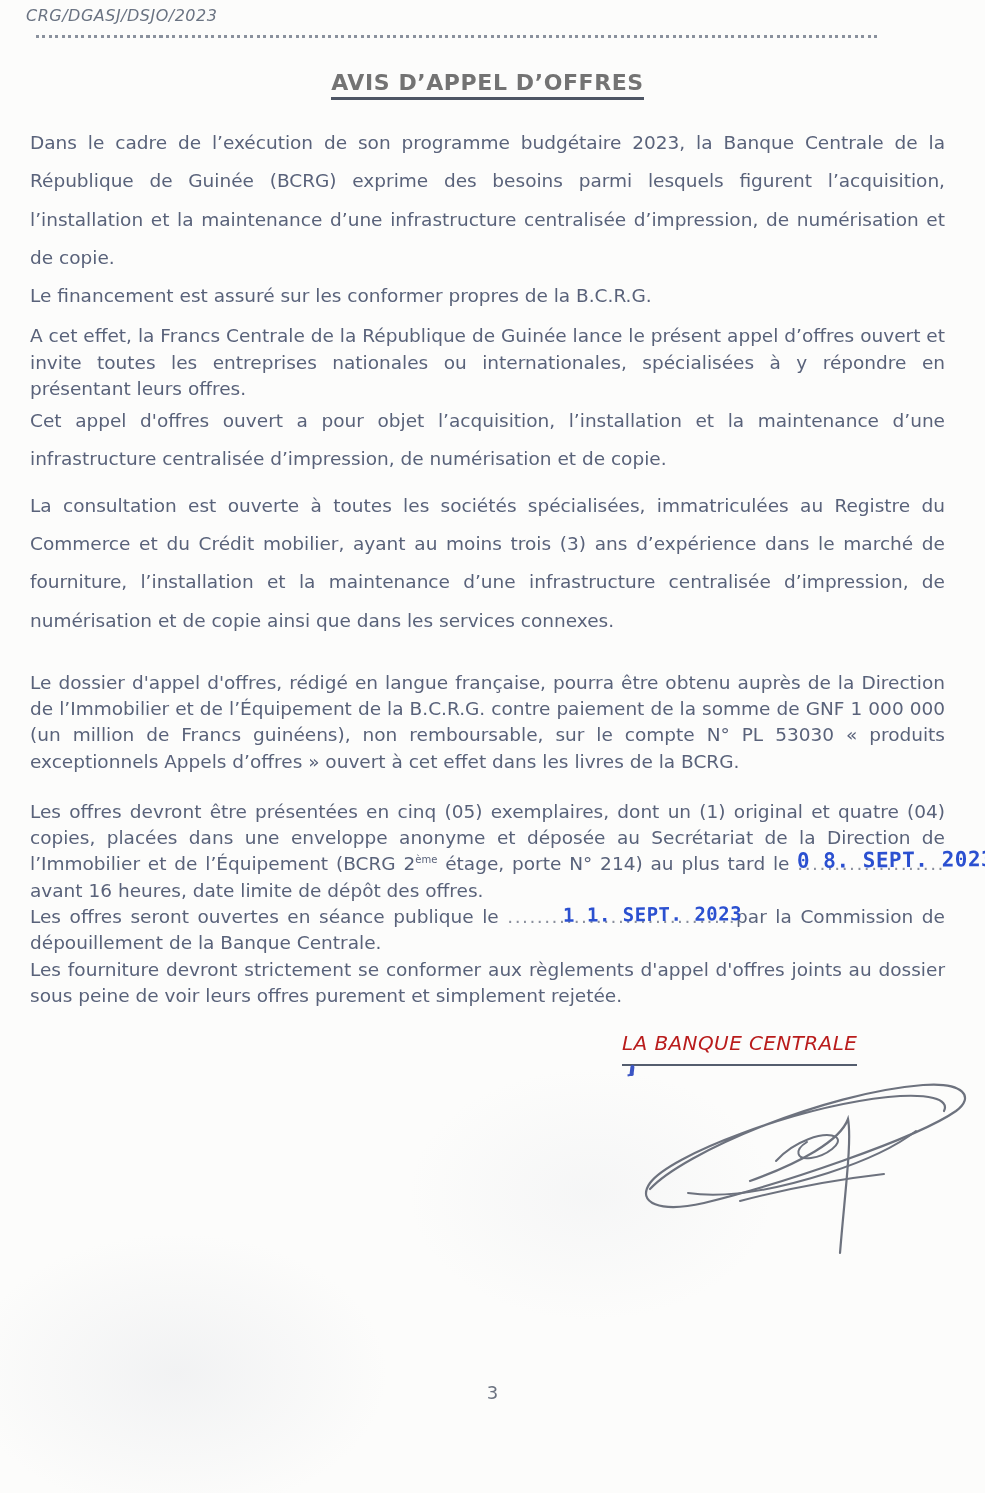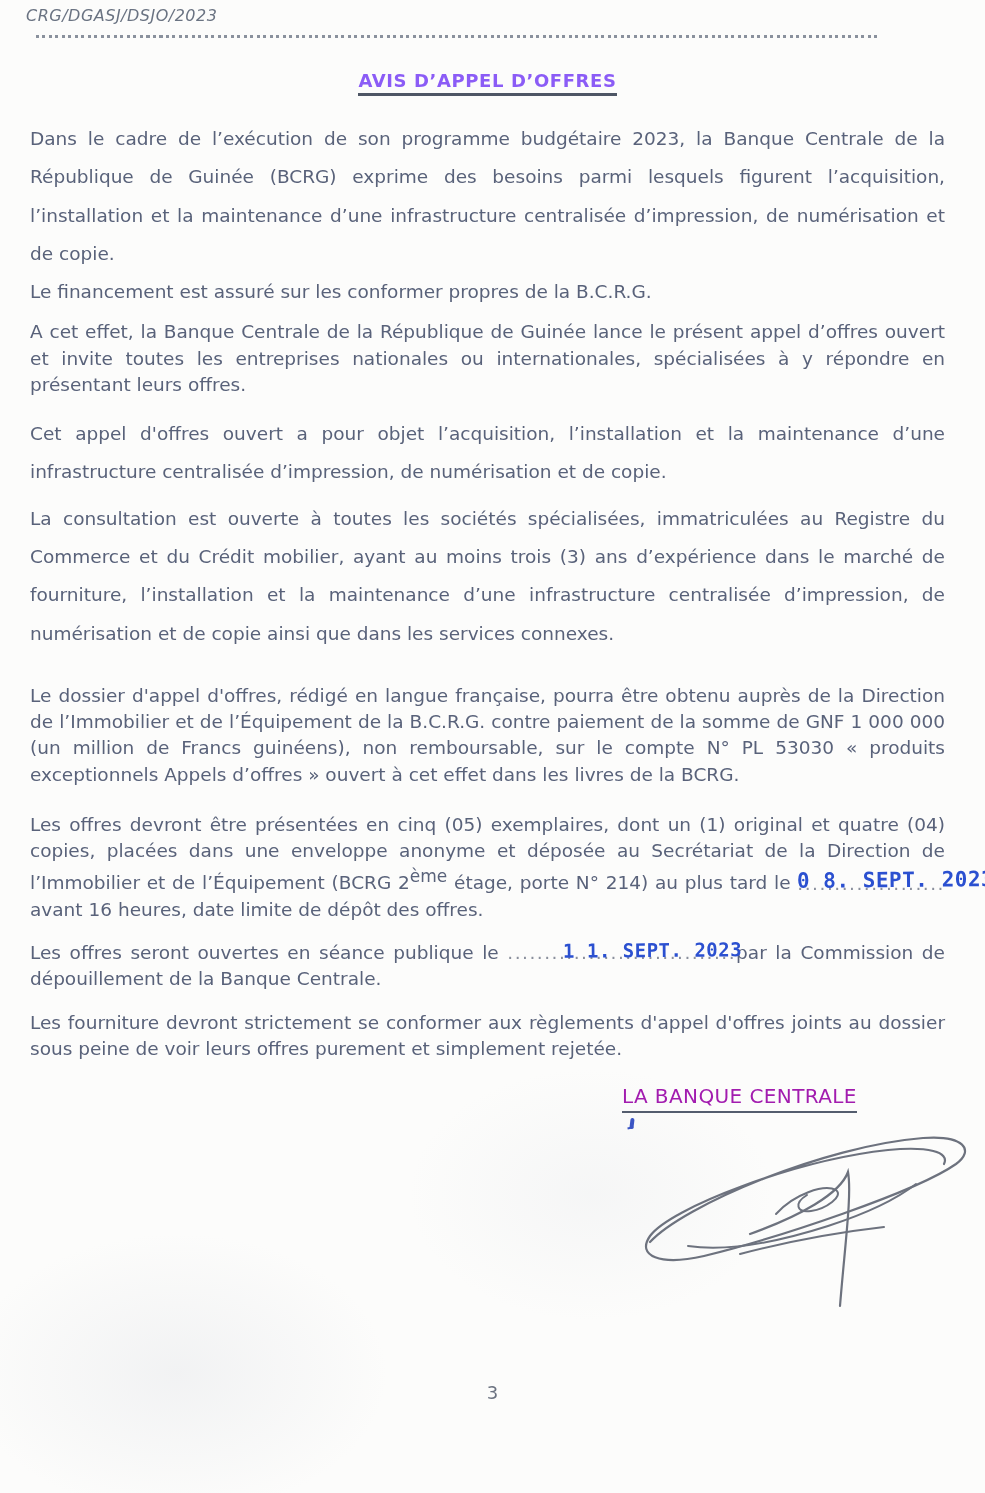--- a/index.html
+++ b/index.html
@@ -26,38 +26,38 @@
   .divider {
     margin: 10px 0 0 6px;
     width: 844px;
     height: 3px;
     background: repeating-linear-gradient(90deg, #767e8c 0 3px, transparent 3px 6.5px);
     opacity: 0.85;
   }
   .title-row { text-align: center; margin-top: 32px; }
   .title-inner {
     display: inline-block;
-    font-size: 18px;
+    font-size: 22px;
     font-weight: bold;
     letter-spacing: 0.6px;
-    color: #8b5cf6;
+    color: #737373;
     border-bottom: 3px solid #4e5665;
     padding-bottom: 2px;
   }
 
   p { margin: 0; font-size: 18.5px; text-align: justify; color: #59627a; }
   .loose { line-height: 2.07; }
   .tight { line-height: 1.42; }
 
   .mt-sm { margin-top: 8px; }
-  .mt-md { margin-top: 17px; }
+  .mt-md { }
   .mt-lg { margin-top: 24px; }
   .mt-xl { margin-top: 30px; }
 
-  sup { font-size: 17px; }
+  sup { font-size: 10px; }
 
   .stampwrap { position: relative; display: inline-block; white-space: nowrap; }
   .dots { color: #8a8f9c; letter-spacing: 1.5px; }
   .stamp {
     position: absolute;
     left: 0px; top: -5px;
     color: #2b50d0;
     font-family: "DejaVu Sans Mono", monospace;
     font-weight: bold;
     font-size: 21px;
@@ -65,25 +65,26 @@
     white-space: nowrap;
     transform: rotate(-0.5deg);
   }
   .stamp.sm { font-size: 19px; top: -3px; left: 4px; }
 
   .sig-area { position: relative; height: 250px; margin-top: 16px; }
   .sig-label {
     position: absolute; left: 622px; top: 6px;
     display: inline-block;
     font-size: 20px;
-    color: #a21caf;
+    color: #b91c1c;
     letter-spacing: 0.4px;
     border-bottom: 2px solid #545d6e;
-    padding-bottom: 3px;
+    padding-bottom: 9px;
     white-space: nowrap;
+    font-style: italic;
   }
   .blue-mark {
     position: absolute; left: 630px; top: 40px;
     width: 4px; height: 11px;
     background: #3b55c4;
     border-radius: 2px;
     transform: rotate(7deg);
   }
   .blue-mark::after {
     content: "";
@@ -111,21 +112,21 @@
   <div class="divider"></div>
 
   <div class="title-row">
     <span class="title-inner">AVIS D’APPEL D’OFFRES</span>
   </div>
 
   <p class="loose mt-lg">Dans le cadre de l’exécution de son programme budgétaire 2023, la Banque Centrale de la République de Guinée (BCRG) exprime des besoins parmi lesquels figurent l’acquisition, l’installation et la maintenance d’une infrastructure centralisée d’impression, de numérisation et de copie.</p>
 
   <p class="loose">Le financement est assuré sur les conformer propres de la B.C.R.G.</p>
 
-  <p class="tight mt-sm">A cet effet, la Banque Centrale de la République de Guinée lance le présent appel d’offres ouvert et invite toutes les entreprises nationales ou internationales, spécialisées à y répondre en présentant leurs offres.</p>
+  <p class="tight mt-sm">A cet effet, la Francs Centrale de la République de Guinée lance le présent appel d’offres ouvert et invite toutes les entreprises nationales ou internationales, spécialisées à y répondre en présentant leurs offres.</p>
 
   <p class="loose mt-md">Cet appel d'offres ouvert a pour objet l’acquisition, l’installation et la maintenance d’une infrastructure centralisée d’impression, de numérisation et de copie.</p>
 
   <p class="loose mt-sm">La consultation est ouverte à toutes les sociétés spécialisées, immatriculées au Registre du Commerce et du Crédit mobilier, ayant au moins trois (3) ans d’expérience dans le marché de fourniture, l’installation et la maintenance d’une infrastructure centralisée d’impression, de numérisation et de copie ainsi que dans les services connexes.</p>
 
   <p class="tight mt-xl">Le dossier d'appel d'offres, rédigé en langue française, pourra être obtenu auprès de la Direction de l’Immobilier et de l’Équipement de la B.C.R.G. contre paiement de la somme de GNF 1 000 000 (un million de Francs guinéens), non remboursable, sur le compte N° PL 53030 « produits exceptionnels Appels d’offres » ouvert à cet effet dans les livres de la BCRG.</p>
 
   <p class="tight mt-lg"><span>Les offres devront être présentées en cinq (05) exemplaires, dont un (1) original et quatre (04) copies, placées dans une enveloppe anonyme et déposée au Secrétariat de la Direction de l’Immobilier et de l’Équipement (BCRG 2</span><sup>ème</sup><span> étage, porte N° 214) au plus tard le </span><span class="stampwrap"><span class="dots">....................</span><span class="stamp">0 8. SEPT. 2023</span></span><span>avant 16 heures, date limite de dépôt des offres.</span></p>
 
 

